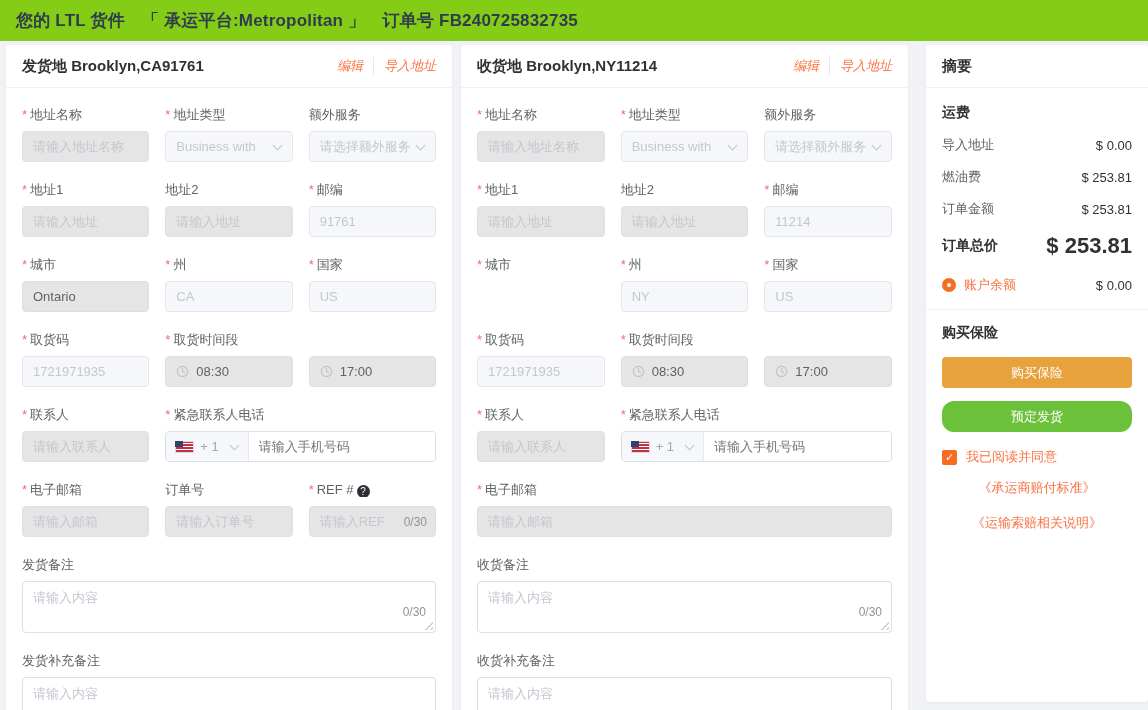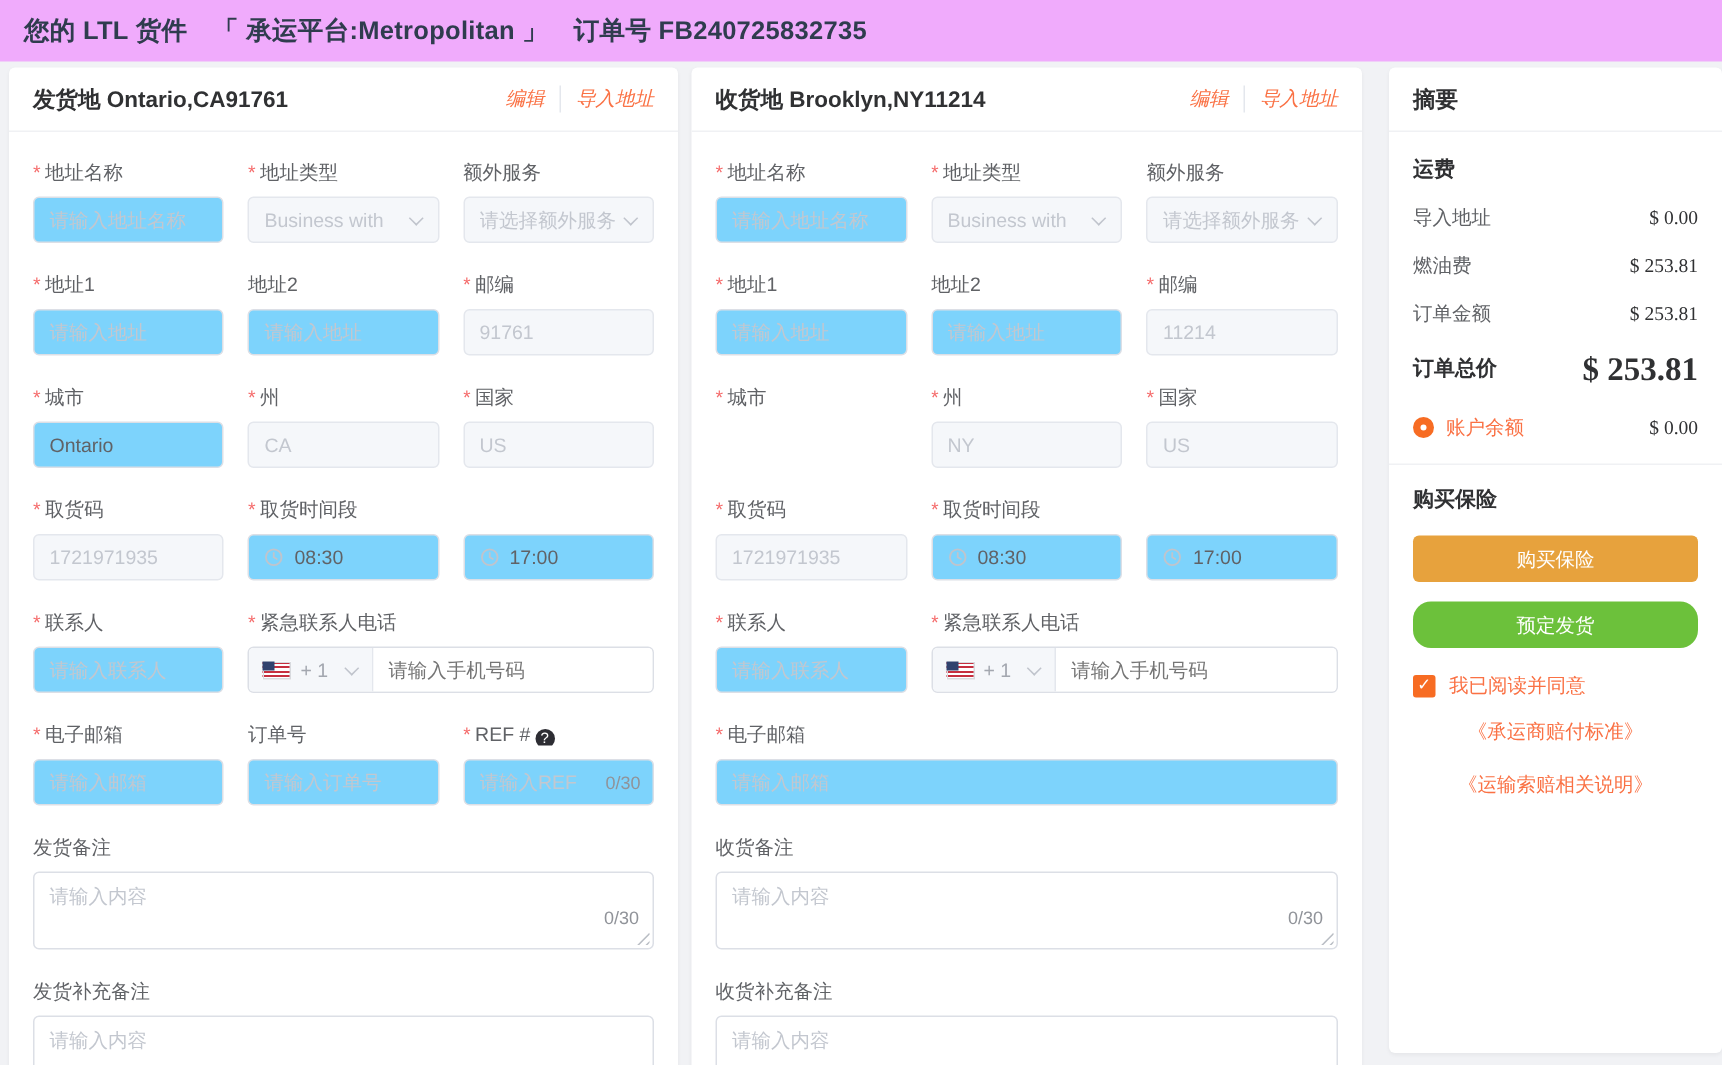--- a/index.html
+++ b/index.html
@@ -2,51 +2,51 @@
 <html><head>
 <meta charset="utf-8">
 <style>
   * { margin:0; padding:0; box-sizing:border-box; }
   html,body { width:1148px; height:710px; }
   body {
     position:relative; background:#f1f2f5; overflow:hidden;
     font-family:"Liberation Sans", sans-serif; color:#303133;
   }
   
-  .topbar { position:absolute; top:0; left:0; right:0; height:41px; background:#f0abfc;
+  .topbar { position:absolute; top:0; left:0; right:0; height:41px; background:#84cc16;
     display:flex; align-items:center; padding:0 16px; }
   .topbar .title { font-size:17px; font-weight:bold; color:#2f3c4e; letter-spacing:.2px; }
 
   
   .panel { position:absolute; top:45px; background:#fff; border-radius:4px;
     box-shadow:0 1px 3px rgba(0,0,0,.05); overflow:hidden; }
   #panel-origin { left:6px;  width:446px; height:700px; }
   #panel-dest   { left:461px; width:447px; height:700px; }
-  #panel-summary{ left:926px; width:222px; height:657px;font-family:Liberation Serif, serif; }
+  #panel-summary{ left:926px; width:222px; height:657px; }
 
   .phead { display:flex; align-items:center; height:43px; padding:0 16px;
     border-bottom:1px solid #f0f1f4; }
   .ptitle { font-size:15px; font-weight:bold; color:#303133; }
   .plinks { margin-left:auto; display:flex; align-items:center; font-size:13px; }
   .plink { color:#fa7144; cursor:pointer; white-space:nowrap;font-style:italic; }
   .plink + .plink { border-left:1px solid #e4e7ed; padding-left:10px; margin-left:10px; }
 
   .pbody { padding:20px 16px 0 16px; }
   .frow { display:grid; grid-template-columns:repeat(3,1fr); gap:0 16px; margin-bottom:21px; }
   .fld { min-width:0; }
   .span2 { grid-column:2 / 4; }
   .span3 { grid-column:1 / 4; }
   .two { display:grid; grid-template-columns:1fr 1fr; gap:0 16px; }
 
   .lbl { display:block; font-size:13px; color:#606266; height:14px; line-height:14px;
     margin-bottom:9px; white-space:nowrap; overflow:hidden; }
   .req { color:#f56c6c; margin-right:3px; }
 
   .inp { width:100%; height:31px; border:1px solid #dcdfe6; border-radius:4px;
-    background:#7dd3fc; font-size:13px; color:#606266; padding:0 10px;
+    background:#e5e5e5; font-size:13px; color:#606266; padding:0 10px;
     font-family:inherit; outline:none; }
   input.inp::placeholder, textarea::placeholder { color:#c3c7cf; }
   .inp:disabled, .inp.disabled { background:#f5f7fa; border-color:#e4e7ed; color:#c3c7cf; }
 
   .select { display:flex; align-items:center; }
   .sel-text { flex:1; white-space:nowrap; overflow:hidden; }
   .chev { width:7px; height:7px; border-right:1.4px solid #c0c4cc;
     border-bottom:1.4px solid #c0c4cc; transform:rotate(45deg); margin:-3px 1px 0 6px; flex:none; }
 
   .timebox { display:flex; align-items:center; gap:7px; }
@@ -114,21 +114,21 @@
 </style>
 </head>
 <body>
 
 <div class="topbar">
   <span class="title">您的 LTL 货件　「 承运平台:Metropolitan 」　订单号 FB240725832735</span>
 </div>
 
 <div class="panel" id="panel-origin">
   <div class="phead">
-    <span class="ptitle">发货地 Ontario,CA91761</span>
+    <span class="ptitle">发货地 Brooklyn,CA91761</span>
     <span class="plinks">
       <span class="plink">编辑</span>
       <span class="plink">导入地址</span>
     </span>
   </div>
   <div class="pbody">
     <div class="frow">
       <div class="fld">
         <span class="lbl"><span class="req">*</span><span>地址名称</span></span>
         <input class="inp" placeholder="请输入地址名称" style="">

